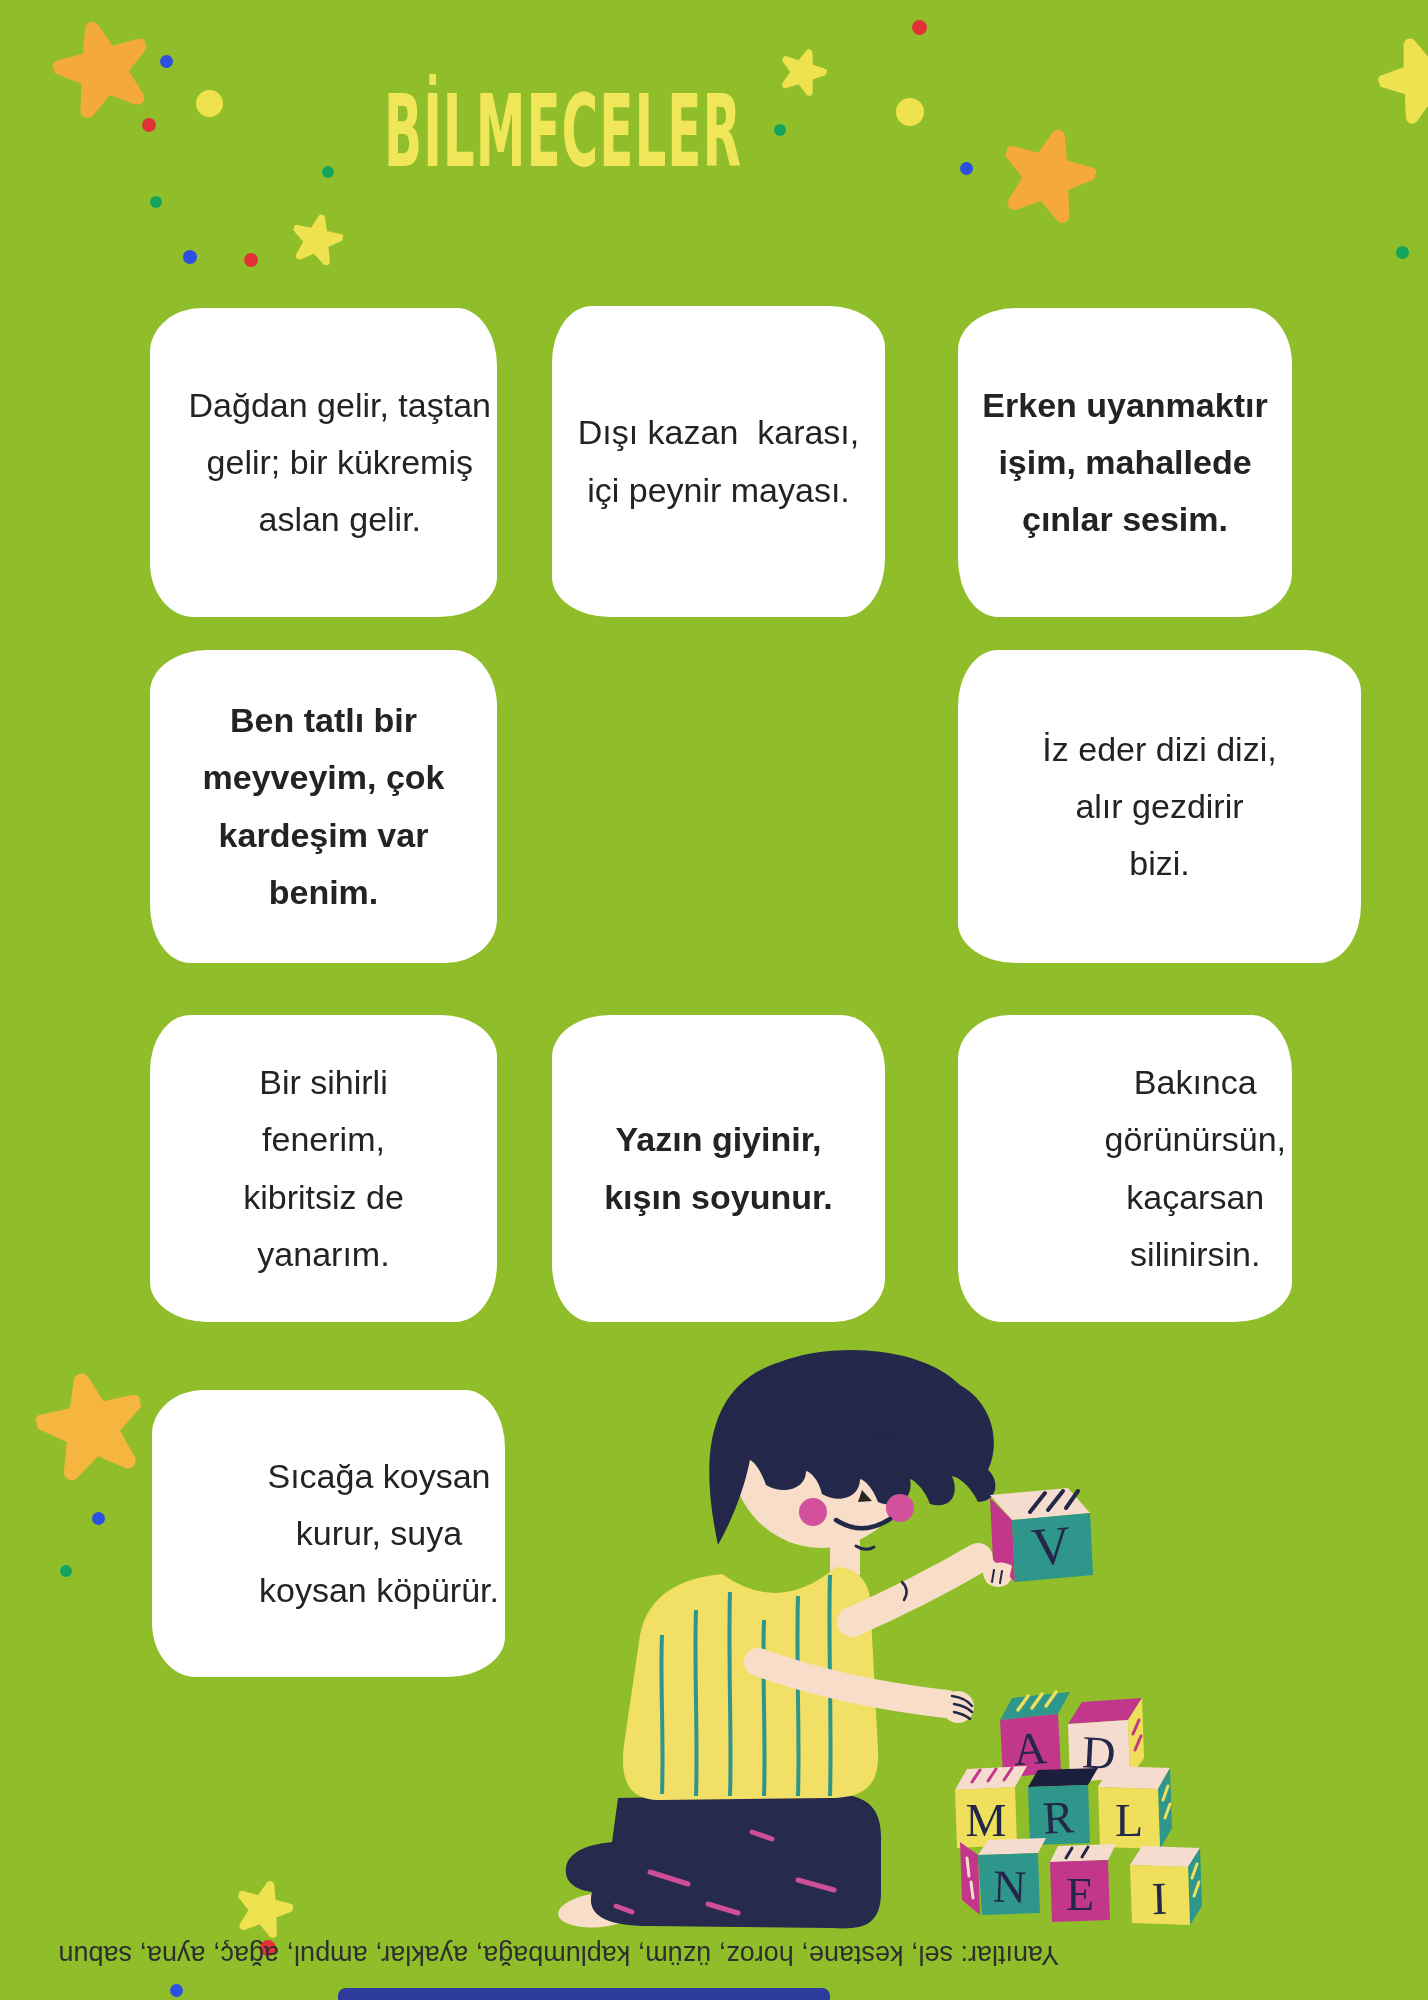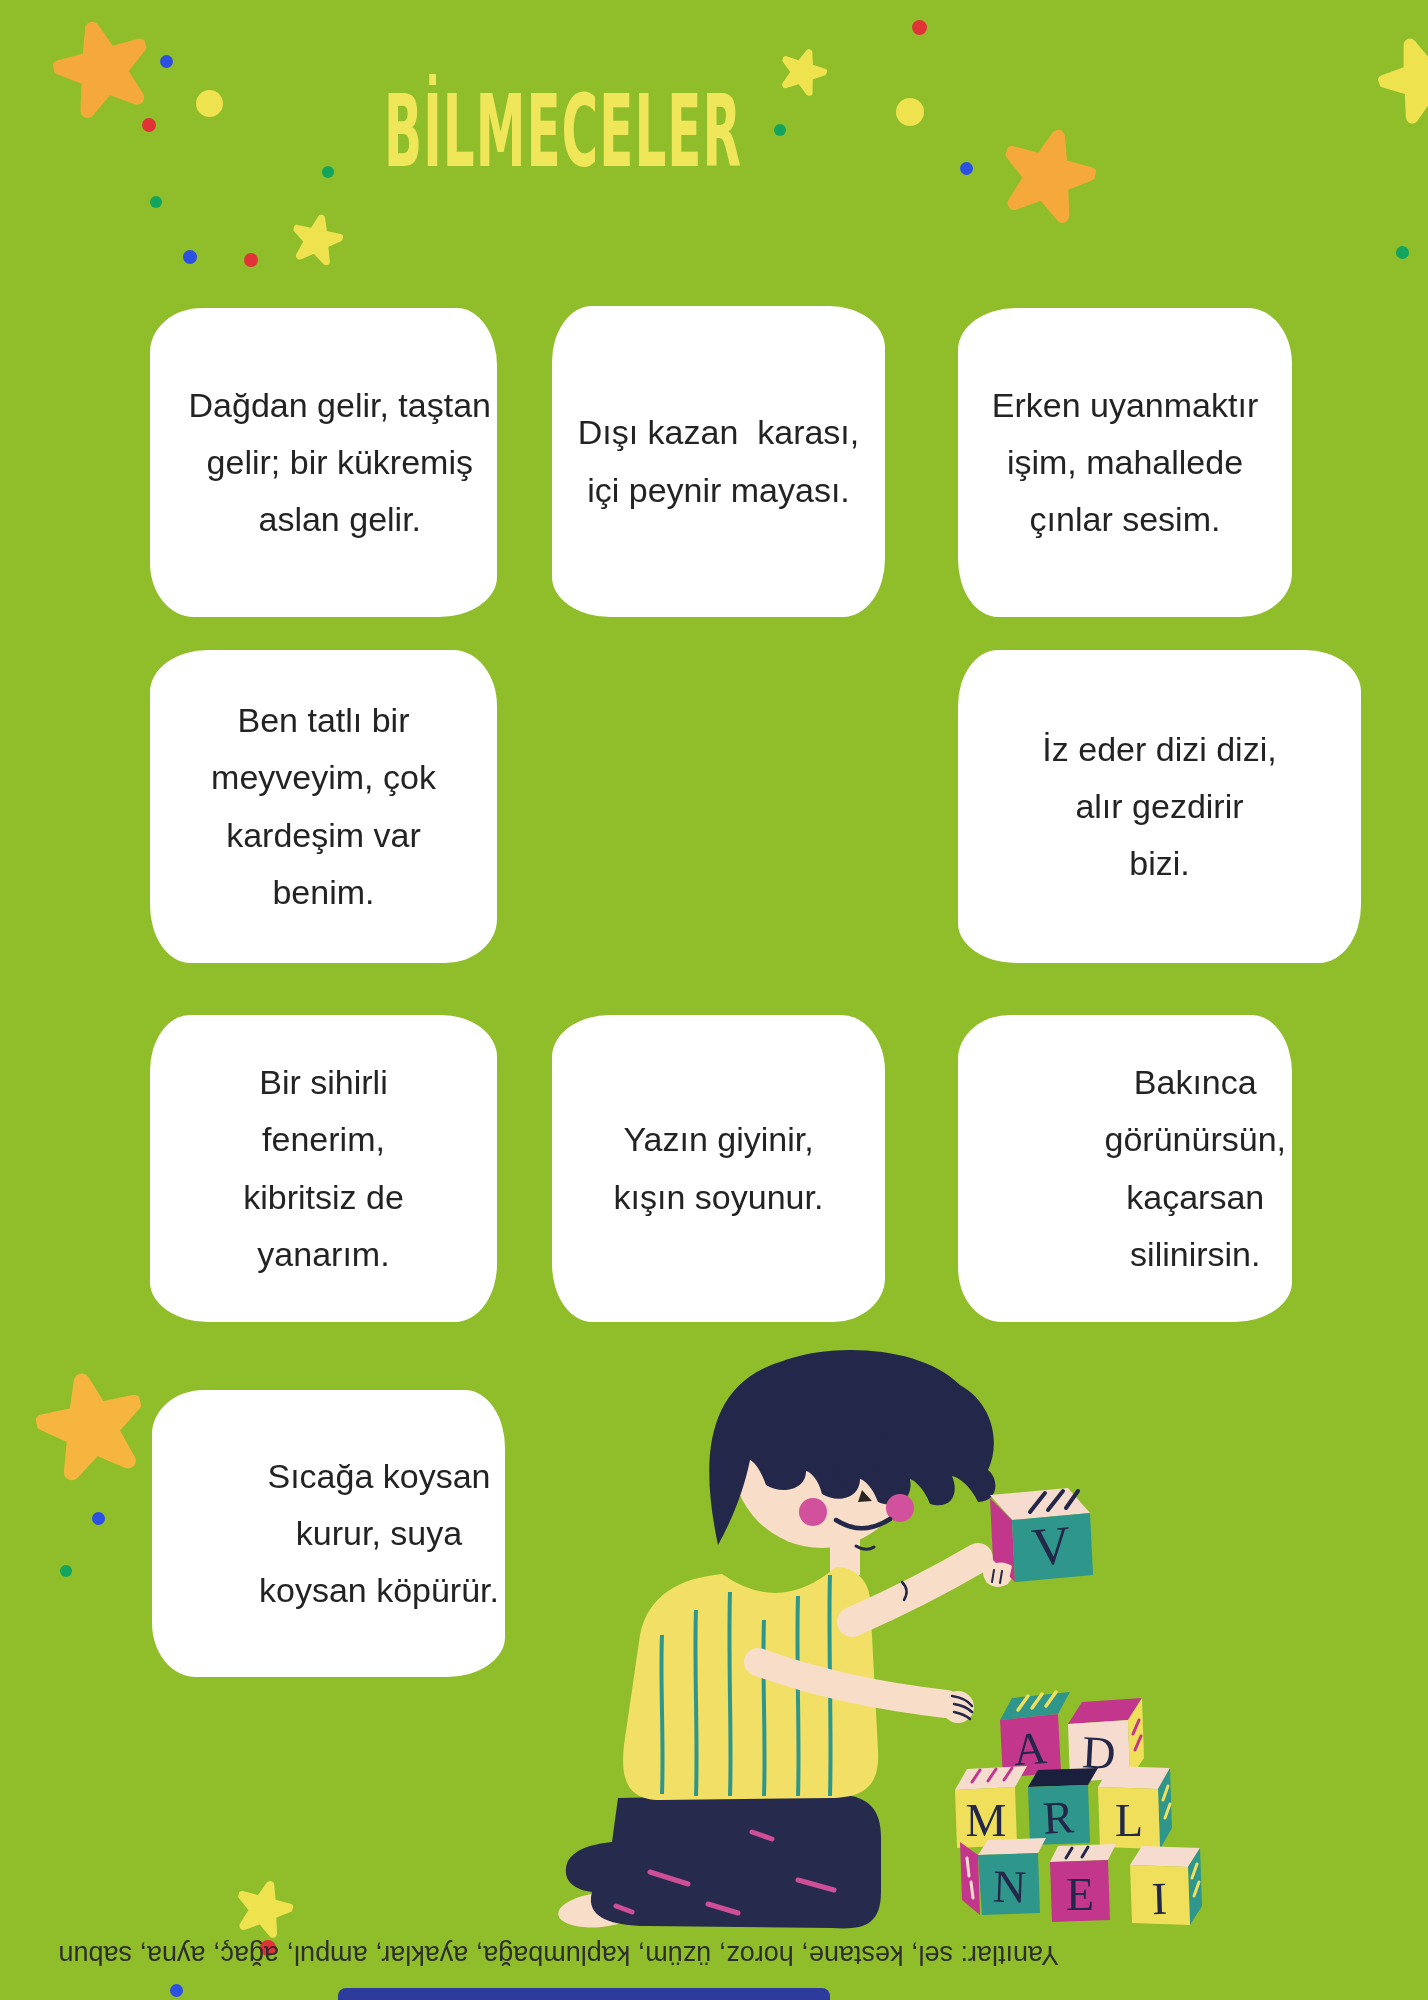--- a/index.html
+++ b/index.html
@@ -15,21 +15,21 @@
   }
   .card{
     position:absolute;background:#FFFFFF;display:flex;align-items:center;justify-content:center;
     box-sizing:border-box;padding:6px;
   }
   .card p{
     margin:0;font-size:34px;line-height:1.68;color:#232323;text-align:center;white-space:pre;
   }
   .blob-a{border-radius:52px 40px 58px 44px / 44px 58px 40px 54px;justify-content:flex-end;}
   .blob-b{border-radius:40px 56px 42px 58px / 56px 42px 58px 40px;}
-  .blob-c{border-radius:58px 44px 52px 40px / 42px 56px 44px 58px;}
+  .blob-c{border-radius:58px 44px 52px 40px / 42px 56px 44px 58px;font-weight:bold;}
   .dot{position:absolute;border-radius:50%;}
   .star{position:absolute;}
   .answers{
     position:absolute;left:253px;top:1932px;width:806px;height:38px;
     transform:rotate(180deg);font-size:27px;color:#2E2E2E;text-align:left;white-space:pre;
   }
   .bottom-bar{
     position:absolute;left:338px;top:1988px;width:492px;height:14px;
     background:#2D3C9C;border-radius:8px 8px 0 0;
   }

